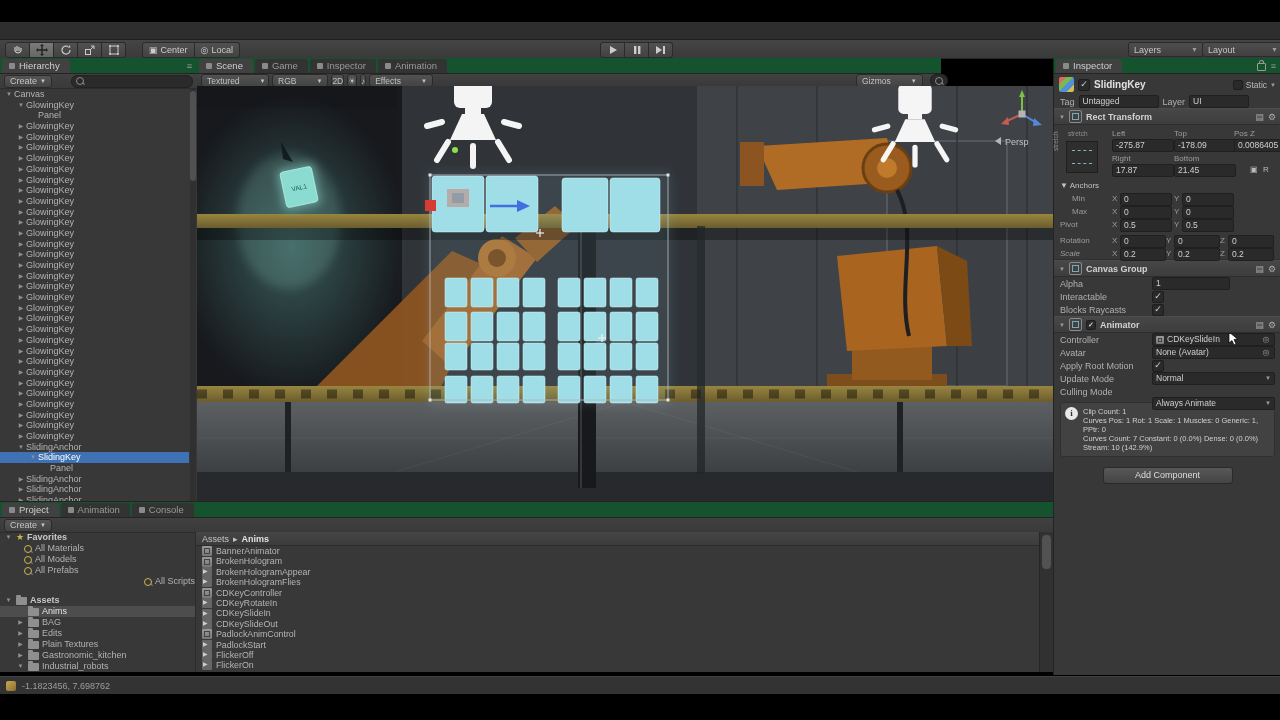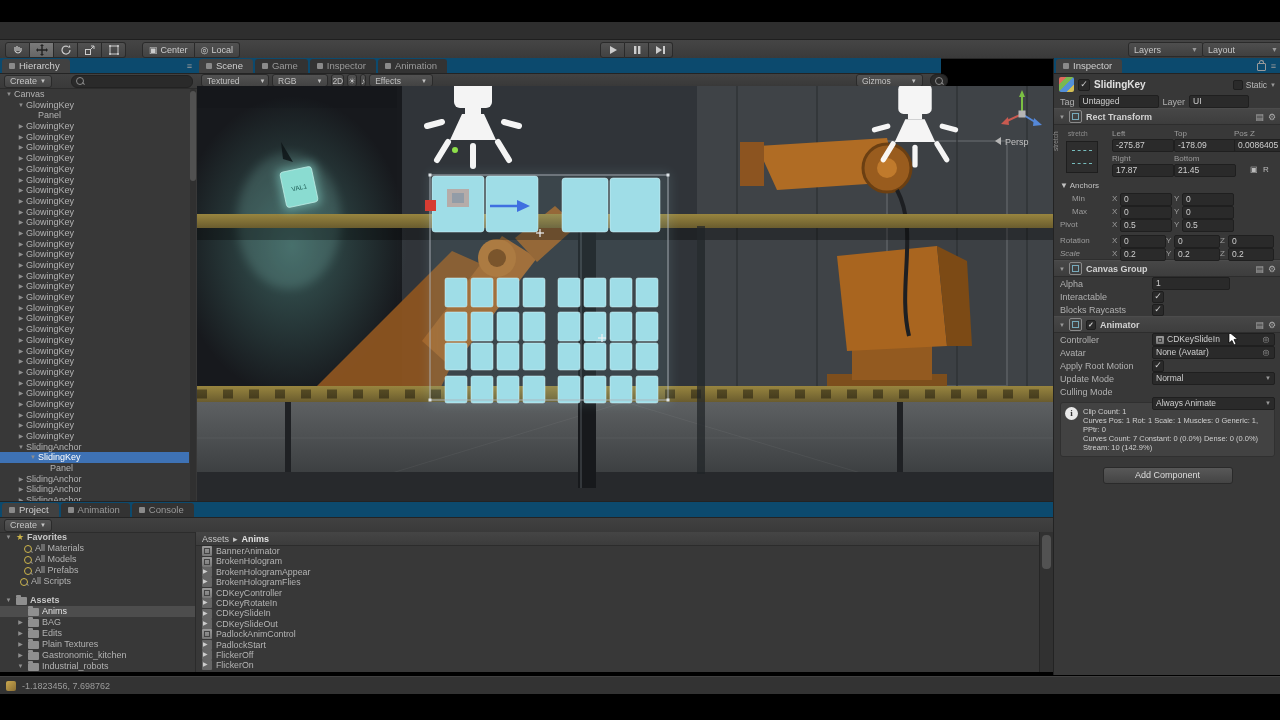--- a/index.html
+++ b/index.html
@@ -19,21 +19,21 @@
   .tbtn svg{display:block;}
   .txtbtn{height:14px;background:linear-gradient(#515151,#424242);border:1px solid #2a2a2a;border-left-width:0;
         display:flex;align-items:center;font-size:9px;color:#ccc;padding:0 6px;gap:3px;}
   .txtbtn:first-child{border-left-width:1px;border-radius:3px 0 0 3px;}
   .txtbtn:last-child{border-radius:0 3px 3px 0;}
   .dd{height:13px;background:linear-gradient(#4e4e4e,#404040);border:1px solid #2a2a2a;border-radius:3px;
       font-size:9px;color:#c5c5c5;display:flex;align-items:center;padding:0 5px;gap:4px;}
   .dd .caret{margin-left:auto;font-size:7px;color:#999;}
   
   .panel{position:absolute;background:#383838;}
-  .tabstrip{height:15px;background:#0c4a6e;display:flex;align-items:flex-end;border-bottom:1px solid #242424;}
+  .tabstrip{height:15px;background:#14532d;display:flex;align-items:flex-end;border-bottom:1px solid #242424;}
   .tab{height:14px;line-height:14px;padding:0 10px 0 7px;font-size:9.5px;color:#9a9a9a;background:#333;border-radius:3px 3px 0 0;
        margin-left:2px;display:flex;align-items:center;gap:4px;}
   .tab.selected{background:#414141;color:#cfcfcf;}
   .tabicon{width:6px;height:6px;background:#8a8a8a;border-radius:1px;display:inline-block;}
   .strip-right{margin-left:auto;display:flex;align-items:center;gap:5px;padding:0 5px 2px 0;}
   .burger{font-size:9px;color:#9a9a9a;line-height:10px;}
   .lockico{width:7px;height:6px;border:1px solid #9a9a9a;border-radius:1px;position:relative;margin-top:3px;}
   .lockico::before{content:"";position:absolute;left:1px;top:-4px;width:3px;height:3px;border:1px solid #9a9a9a;border-bottom:none;border-radius:3px 3px 0 0;}
   .createbar{height:14px;background:linear-gradient(#414141,#3a3a3a);border-bottom:1px solid #2c2c2c;display:flex;align-items:center;padding:0 4px;gap:6px;}
   .createbtn{height:11px;background:linear-gradient(#555,#444);border:1px solid #2a2a2a;border-radius:3px;font-size:9px;color:#c5c5c5;
@@ -830,21 +830,21 @@
           <span>All Materials</span>
         </div>
         <div class="prow" style="padding-left:24px;">
           <span class="magico" style="border-color:#cdb54b;"></span>
           <span>All Models</span>
         </div>
         <div class="prow" style="padding-left:24px;">
           <span class="magico" style="border-color:#cdb54b;"></span>
           <span>All Prefabs</span>
         </div>
-        <div class="prow" style="padding-left:20px;">
+        <div class="prow" style="padding-left:20px;justify-content:flex-end;">
           <span class="magico" style="border-color:#cdb54b;"></span>
           <span>All Scripts</span>
         </div>
       <div class="prow" style="height:8px;"></div>
       <div class="prow" style="padding-left:4px;">
         <span class="arrow">▼</span>
           <span class="folder"></span>
         <span style="color:#c8c8c8;font-weight:bold;">Assets</span>
       </div>
       <div class="prow selected" style="padding-left: 16px;">

